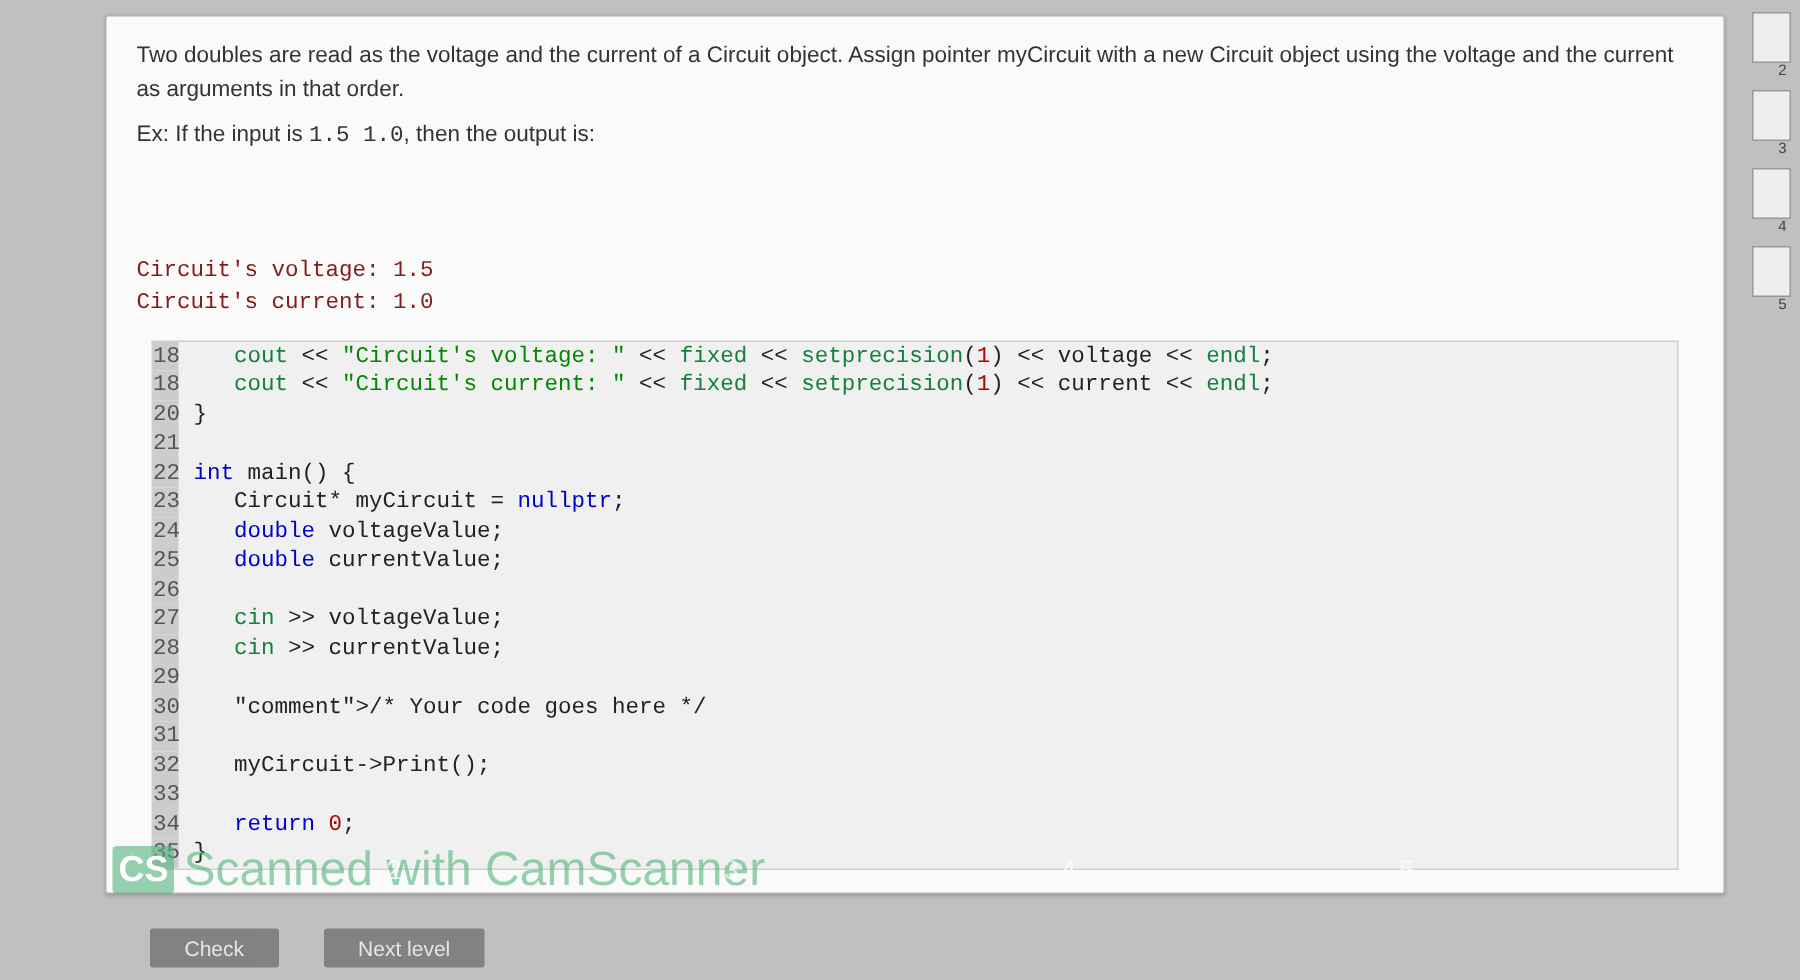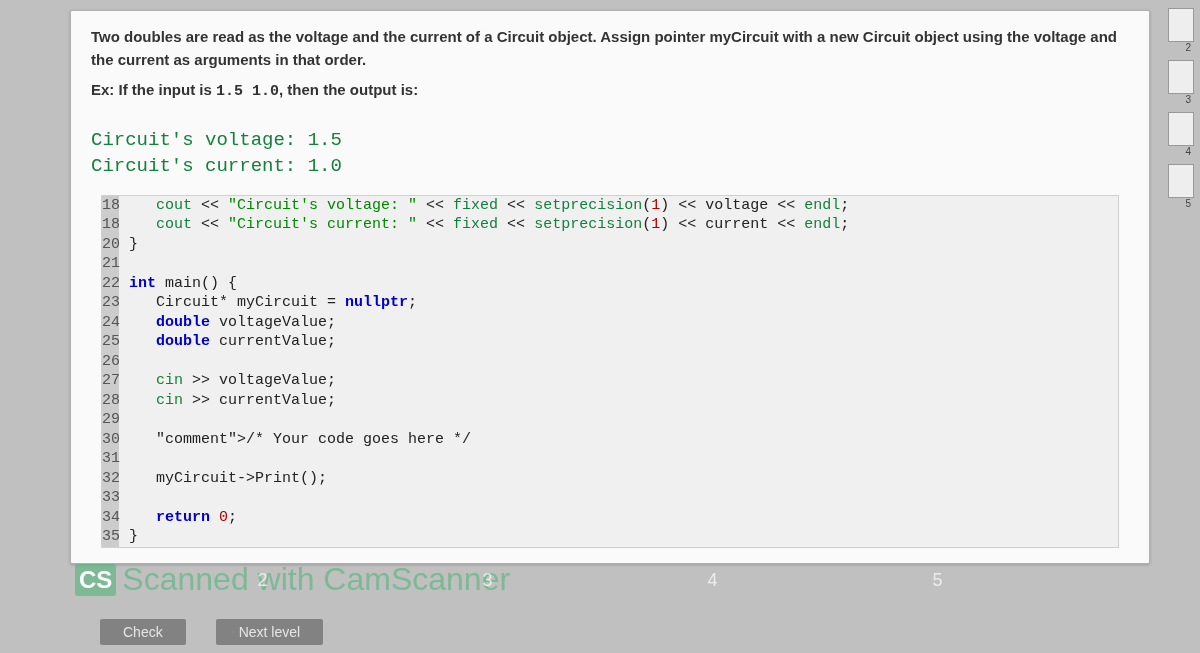--- a/index.html
+++ b/index.html
@@ -18,28 +18,29 @@
   border: 1px solid #b0b0b0;
   border-radius: 2px;
   box-shadow: 0 1px 3px rgba(0,0,0,0.2);
 }
 .instruction-block {
   padding: 15px 20px 10px 20px;
   font-size: 15px;
   color: #333;
   line-height: 1.5;
 }
-.instruction-block p { margin-bottom: 8px; font-weight: bold; }
+.instruction-block p { margin-bottom: 8px; }
 .mono { font-family: 'Courier New', monospace; text-align: center; }
 .output-block {
   font-family: 'Courier New', monospace;
-  font-size: 19px;
+  font-size: 15px;
   padding: 5px 20px 15px 20px;
-  color: #15803d;
+  color: #7f1d1d;
   line-height: 1.4;
+  margin-top: 44px;
 }
 .code-editor {
   background: #f0f0f0;
   margin: 0 30px 15px 30px;
   border: 1px solid #d0d0d0;
   font-family: 'Courier New', monospace;
   font-size: 15px;
   line-height: 1.3;
   overflow: hidden;
 }
@@ -51,21 +52,21 @@
   padding-right: 17px;
   color: #555;
   user-select: none;
   flex-shrink: 0;
 }
 .code-text {
   padding-left: 10px;
   white-space: pre;
   color: #222;
 }
-.keyword { color: #0000cc; font-weight: bold; }
+.keyword { color: #0000cc; font-weight: normal; }
 .string { color: #008800; }
 .type { color: #15803d; }
 .num { color: #aa0000; }
 
 .watermark {
   position: absolute;
   bottom: 55px;
   left: 75px;
   font-size: 32px;
   color: rgba(80,180,120,0.6);

